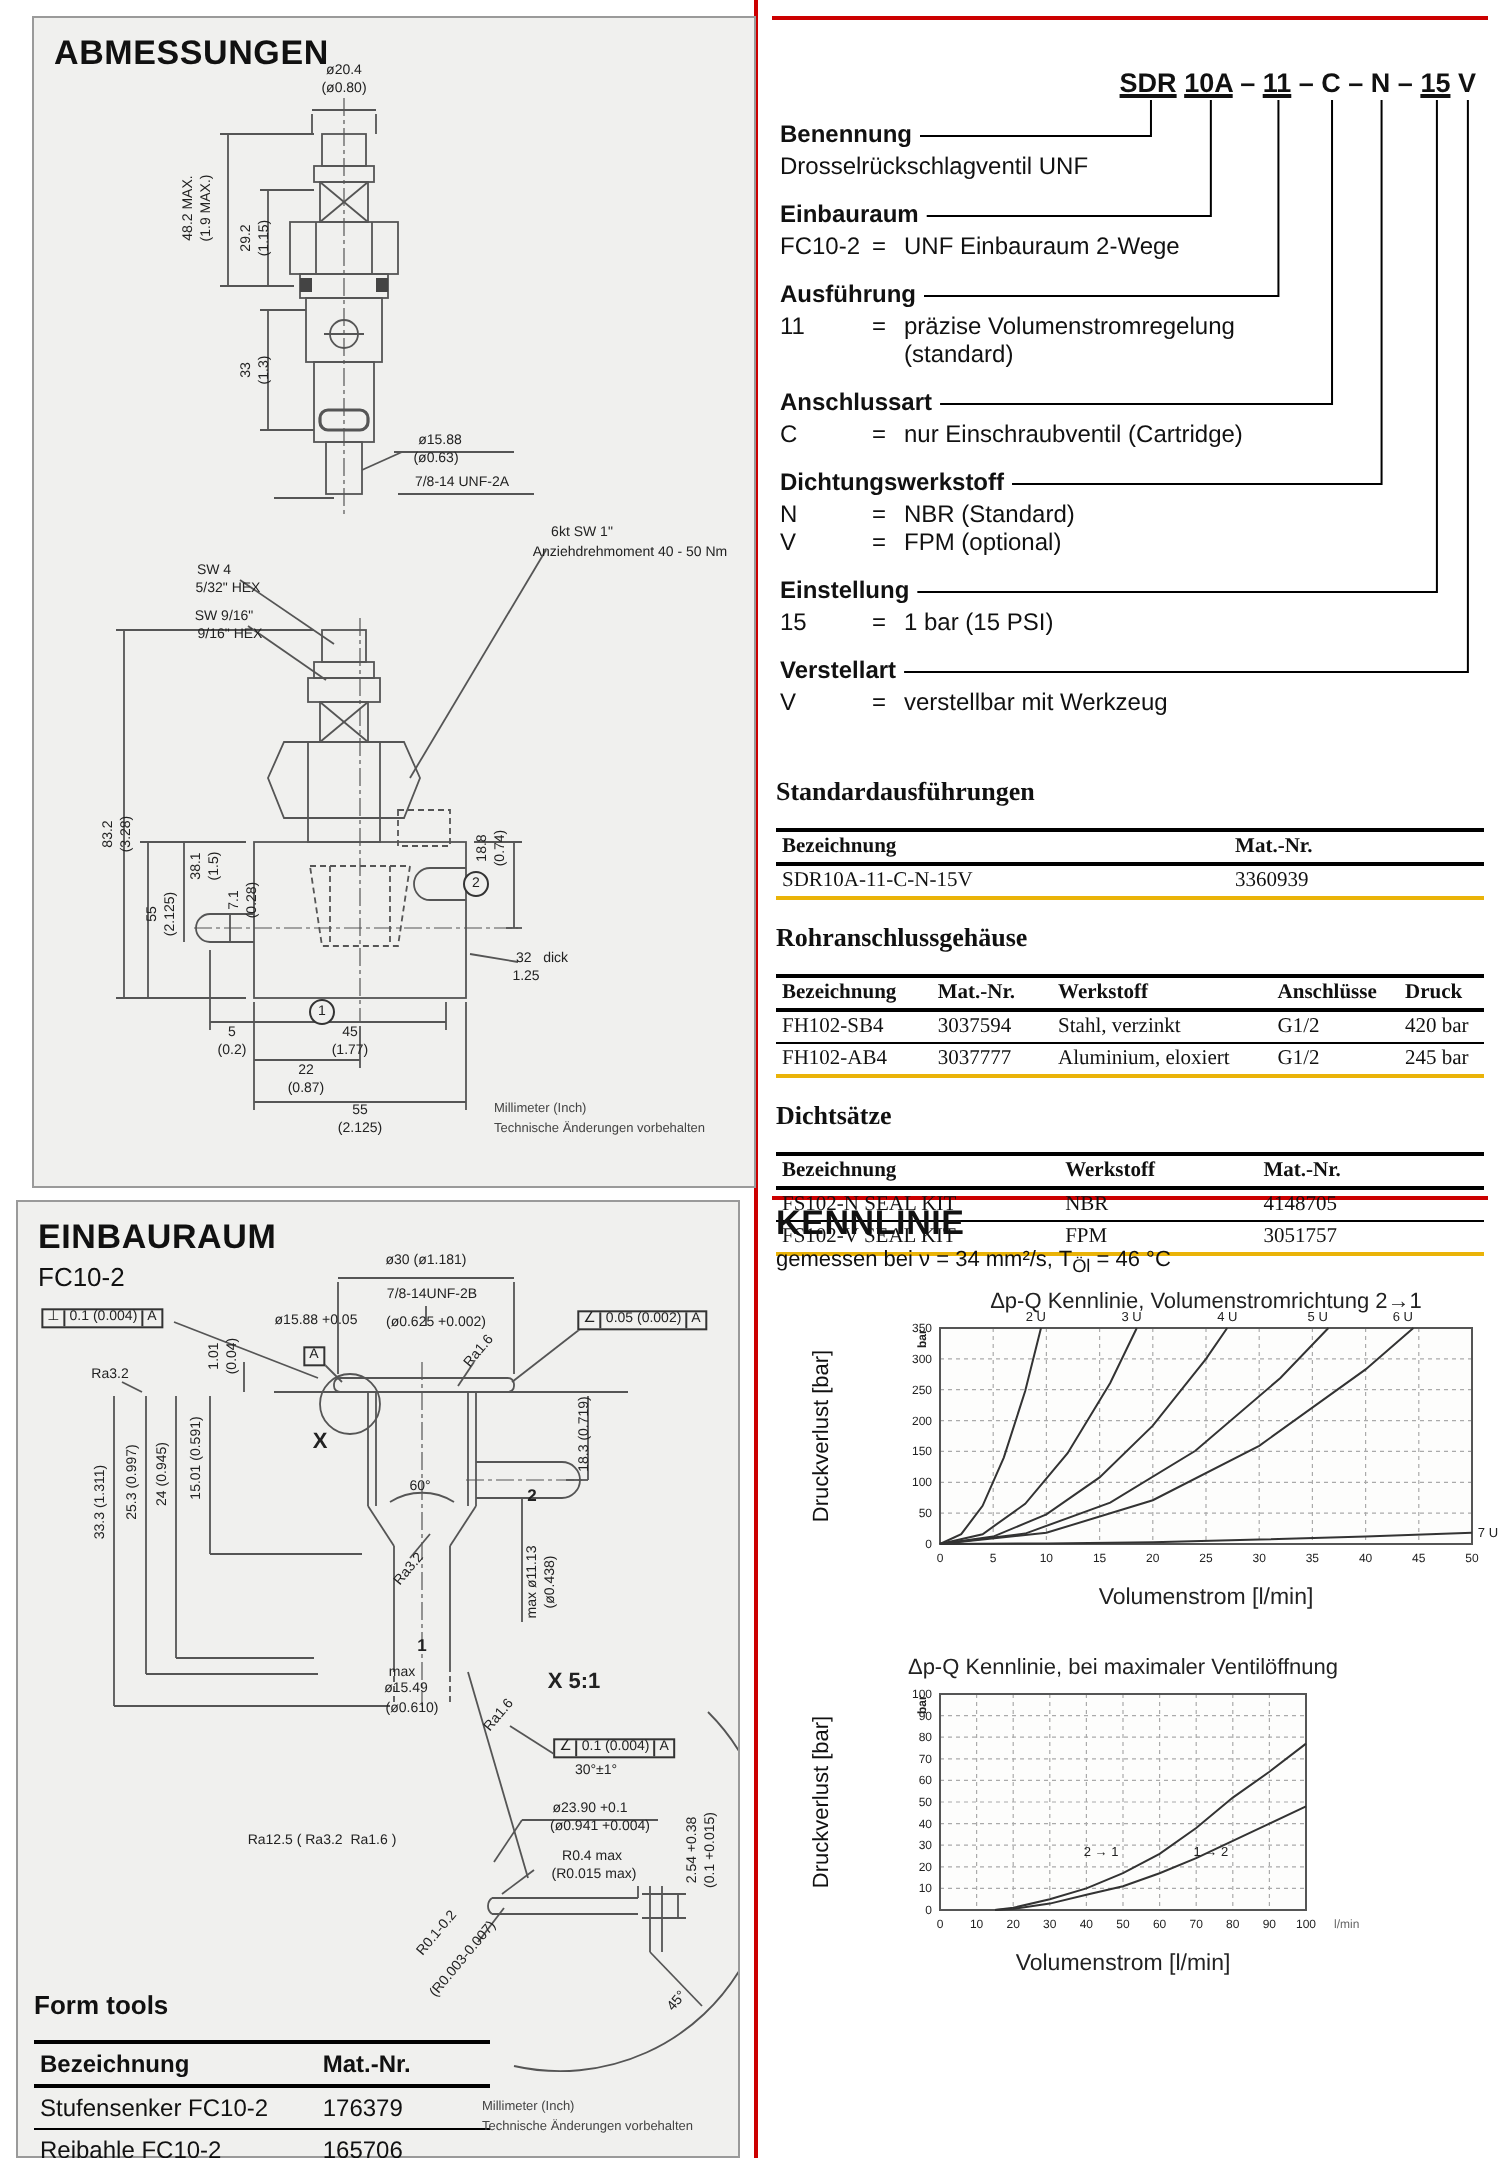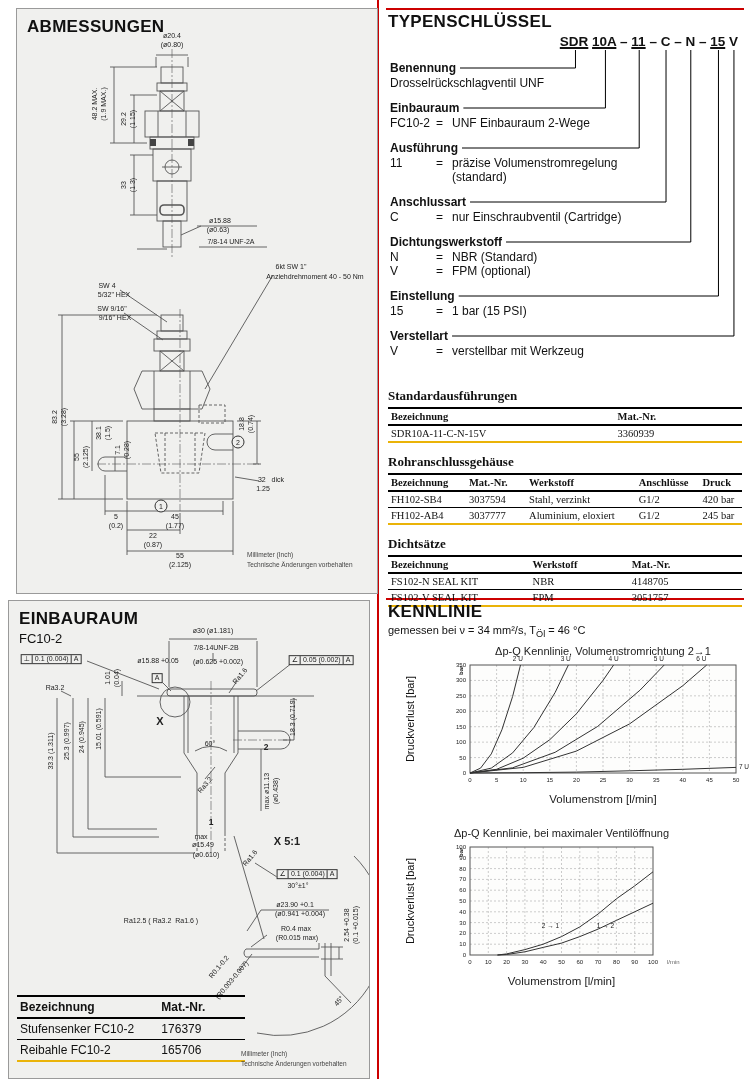--- a/index.html
+++ b/index.html
@@ -36,21 +36,21 @@
   #typ-groups{position:absolute;top:46px;left:2px;width:252px;}
   .tgroup{margin-bottom:8px;}
   .g-title{font-weight:bold;font-size:12px;line-height:14px;display:inline-block;}
   .g-row{font-size:12px;line-height:14px;display:flex;}
   .g-key{width:46px;flex:none;}
   .g-eq{width:16px;flex:none;}
   .g-val{white-space:pre-line;}
   #tables{position:absolute;left:388px;top:388px;width:354px;}
   .tblock{margin-bottom:11px;font-family:Liberation Serif, serif;}
   .ttitle{font-size:13px;font-weight:bold;margin-bottom:3px;}
-  .dtable{width:100%;border-collapse:collapse;}
+  .dtable{width:100%;border-collapse:collapse;margin-top:10px;}
   .dtable th{border-top:2px solid #000;border-bottom:2px solid #000;text-align:left;
              font-size:10.5px;padding:2px 3px;}
   .dtable td{border-bottom:1px solid #000;font-size:10.5px;padding:2px 3px;}
   .dtable tr:last-child td{border-bottom:2px solid #eab308;}
   .t-standard th:first-child{width:64%;}
   .t-gehaeuse th:nth-child(1){width:22%;} .t-gehaeuse th:nth-child(2){width:17%;}
   .t-gehaeuse th:nth-child(3){width:31%;} .t-gehaeuse th:nth-child(4){width:18%;}
   .t-dicht th:nth-child(1){width:40%;} .t-dicht th:nth-child(2){width:28%;}
   .t-form th:first-child{width:62%;}
   .dtable.t-form th,.dtable.t-form td{font-size:12px;padding:3px;}
@@ -300,20 +300,21 @@
       <span class="ann rot" style="left: 338px; top: 324px;">2.54 +0.38</span>
       <span class="ann rot" style="left: 347px; top: 324px;">(0.1 +0.015)</span>
       <span class="ann rot45" style="left: 210px; top: 366px;">R0.1-0.2</span>
       <span class="ann rot45" style="left: 223px; top: 379px;">(R0.003-0.007)</span>
       <span class="ann rot45" style="left: 330px; top: 400px;">45°</span>
       <span class="ann" style="left: 152px; top: 320px;">Ra12.5 ( Ra3.2  Ra1.6 )</span>
     </div>
   <div class="ptitle">EINBAURAUM</div>
   <div class="psub">FC10-2</div>
   <div id="formtools">
+    <div class="ttitle">Form tools</div>
     <table class="dtable t-form">
         <thead>
           <tr>
             <th>Bezeichnung</th>
             <th>Mat.-Nr.</th>
           </tr>
         </thead>
         <tbody>
           <tr>
             <td>Stufensenker FC10-2</td>
@@ -326,21 +327,20 @@
         </tbody>
       </table>
   </div>
   <div class="pfoot" style="left:232px;top:448px">
     <div>Millimeter (Inch)</div>
     <div>Technische Änderungen vorbehalten</div>
   </div>
 </section>
 
 <section id="typ">
-  <div id="typ-title">TYPENSCHLÜSSEL</div>
   <svg id="typ-svg" width="356" height="352">
       <polyline points="72,56 187.48046875,56 187.48046875,38" fill="none" stroke="#000" stroke-width="1"></polyline>
       <polyline points="75.359375,96 217.42421875,96 217.42421875,38" fill="none" stroke="#000" stroke-width="1"></polyline>
       <polyline points="74,136 251.2140625,136 251.2140625,38" fill="none" stroke="#000" stroke-width="1"></polyline>
       <polyline points="82.03125,190 278.01875,190 278.01875,38" fill="none" stroke="#000" stroke-width="1"></polyline>
       <polyline points="118.015625,230 302.784375,230 302.784375,38" fill="none" stroke="#000" stroke-width="1"></polyline>
       <polyline points="70.671875,284 330.4546875,284 330.4546875,38" fill="none" stroke="#000" stroke-width="1"></polyline>
       <polyline points="64.046875,324 345.94296875,324 345.94296875,38" fill="none" stroke="#000" stroke-width="1"></polyline>
     </svg>
   <div id="typ-code"><span class="seg u">SDR</span><span> </span><span class="seg u">10A</span><span> – </span><span class="seg u">11</span><span> – </span><span class="seg">C</span><span> – </span><span class="seg">N</span><span> – </span><span class="seg u">15</span><span> </span><span class="seg">V</span></div>

